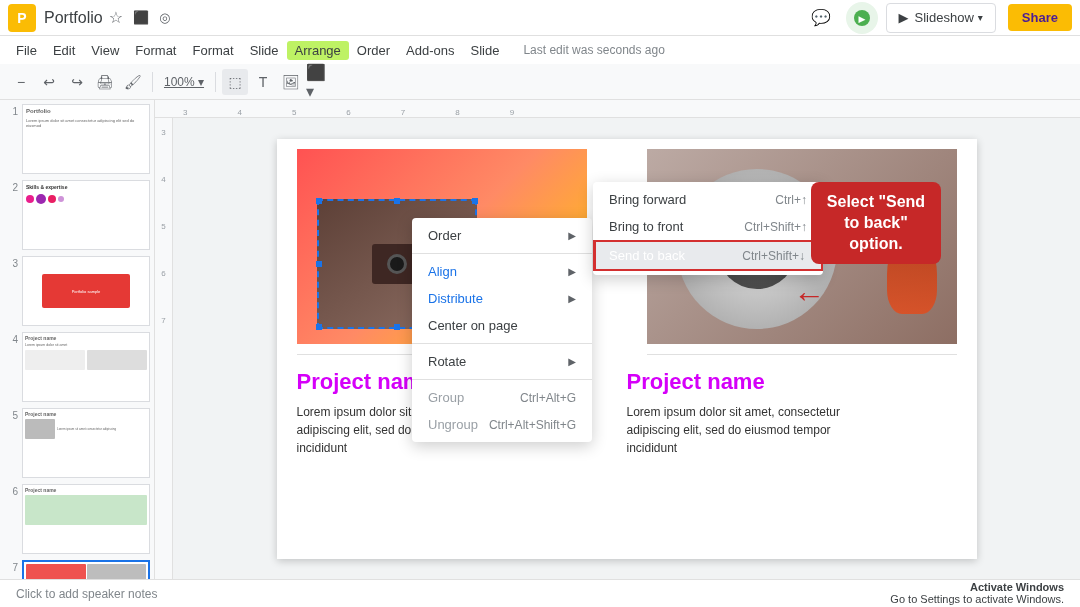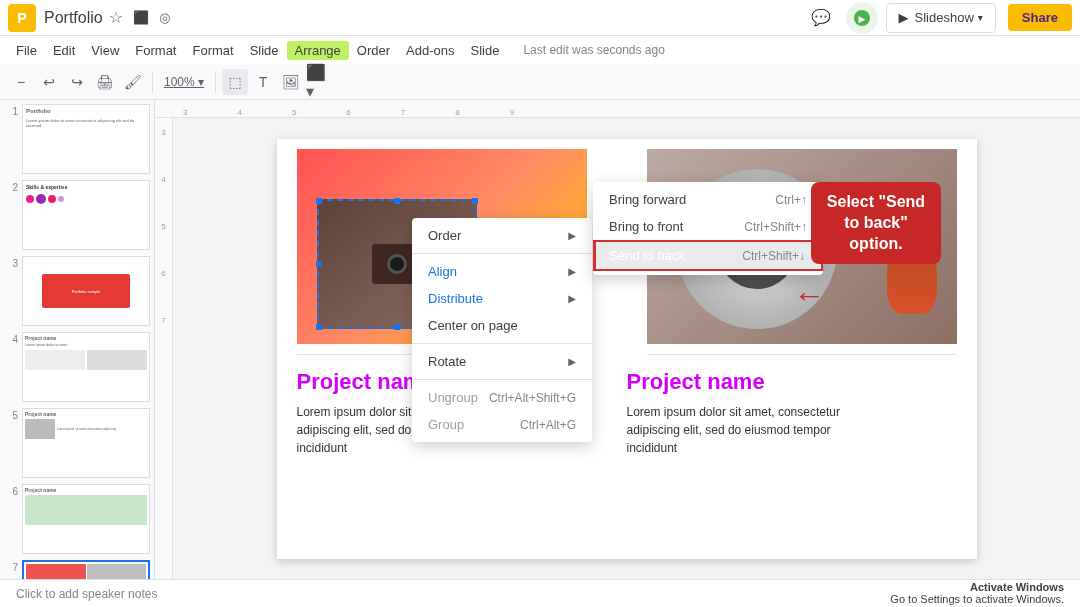--- a/index.html
+++ b/index.html
@@ -355,26 +355,26 @@
           <div class="ctx-item">
             <span>Center on page</span>
           </div>
           <div class="ctx-separator"></div>
           <div class="ctx-item">
             <span>Rotate</span>
             <span class="arrow">▶</span>
           </div>
           <div class="ctx-separator"></div>
           <div class="ctx-item disabled">
+            <span>Group</span>
+            <span class="shortcut">Ctrl+Alt+G</span>
+          </div>
+          <div class="ctx-item disabled">
             <span>Ungroup</span>
             <span class="shortcut">Ctrl+Alt+Shift+G</span>
-          </div>
-          <div class="ctx-item disabled">
-            <span>Group</span>
-            <span class="shortcut">Ctrl+Alt+G</span>
           </div>
         </div>
 
         <div id="order-menu">
           <div class="order-item">
             <span>Bring forward</span>
             <span class="shortcut">Ctrl+↑</span>
           </div>
           <div class="order-item">
             <span>Bring to front</span>

